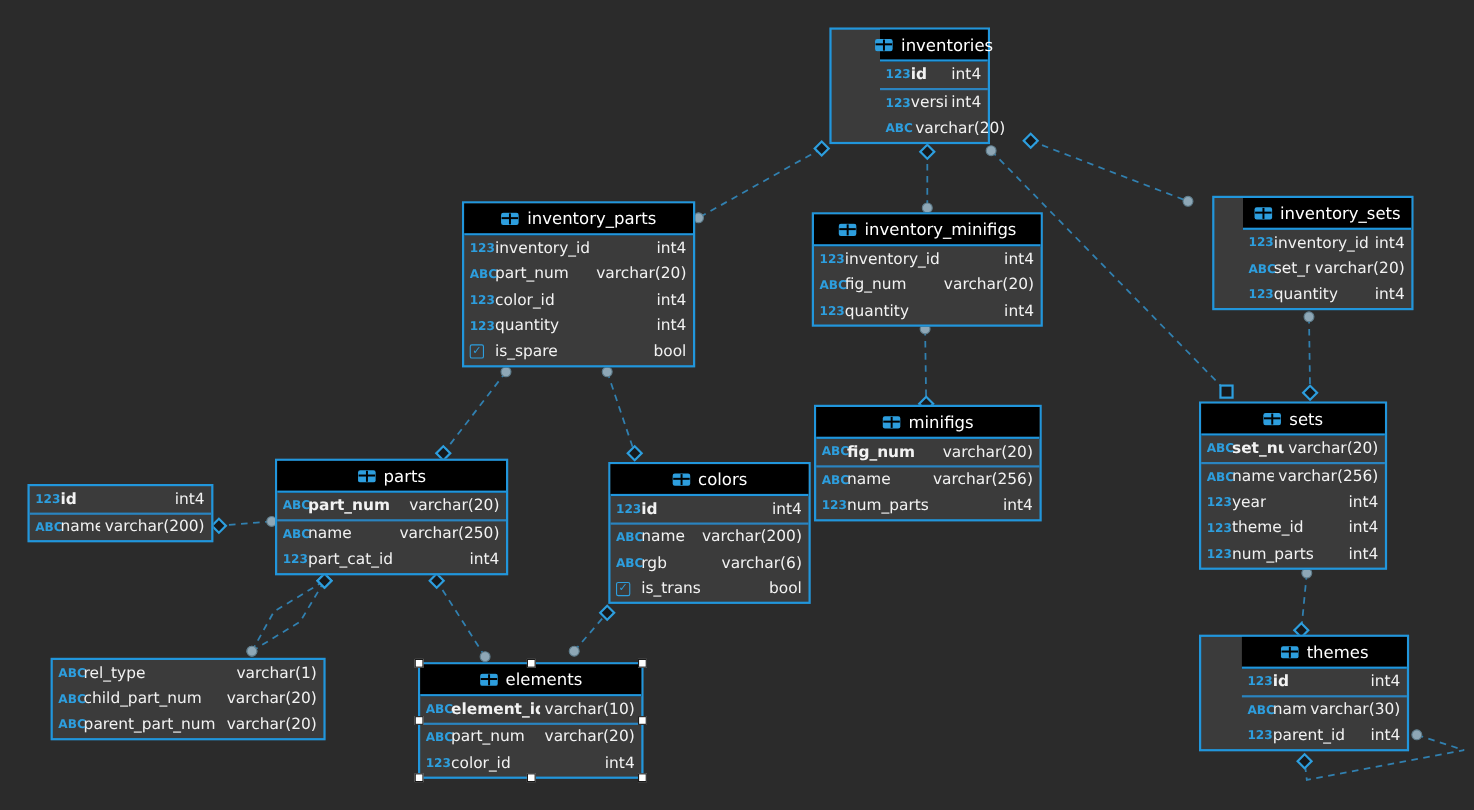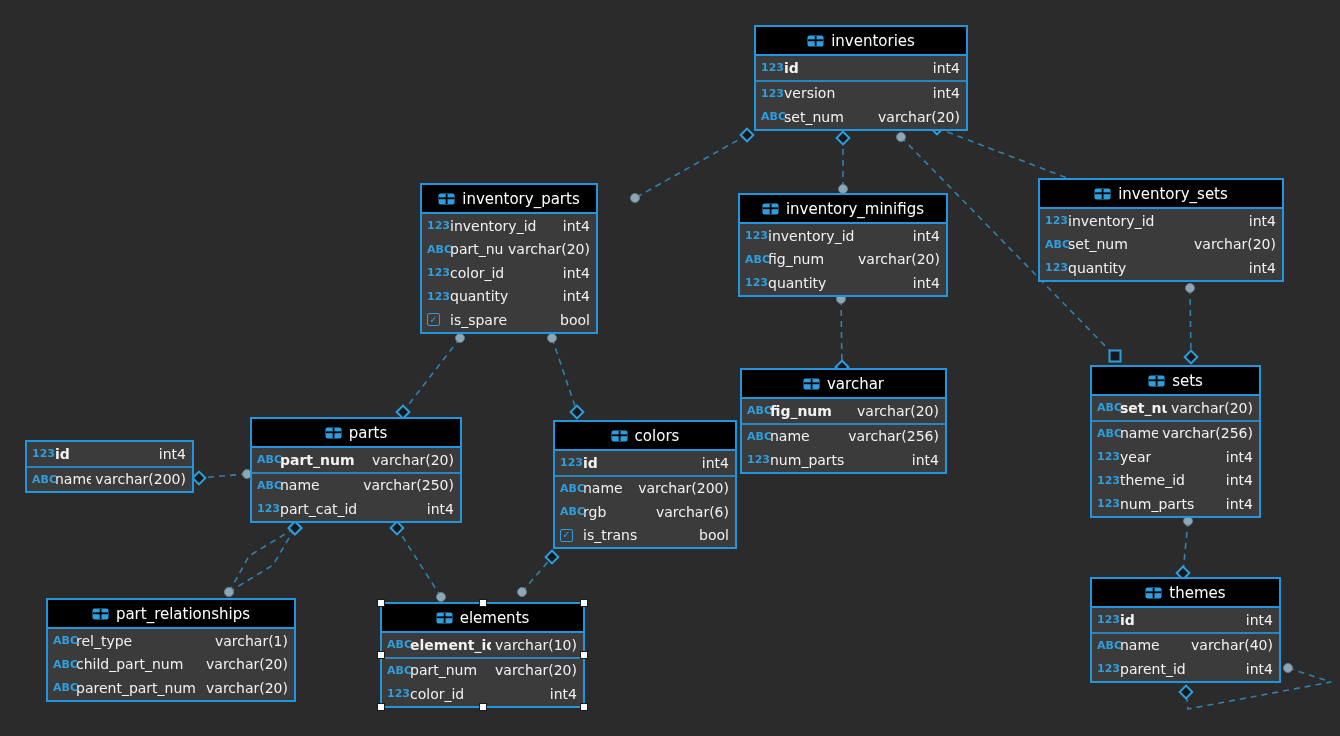--- a/index.html
+++ b/index.html
@@ -101,21 +101,21 @@
       <circle cx="441" cy="597" r="4.5" fill="#8ea7b6" stroke="#5f7d8c" stroke-width="1"></circle>
       <rect x="392.5" y="523.5" width="9" height="9" fill="#16191c" stroke="#2d9ede" stroke-width="2" transform="rotate(45 397 528)"></rect>
       <polyline points="522,592 552,557" fill="none" stroke="#3180b0" stroke-width="1.6" stroke-dasharray="6 5"></polyline>
       <circle cx="522" cy="592" r="4.5" fill="#8ea7b6" stroke="#5f7d8c" stroke-width="1"></circle>
       <rect x="547.5" y="552.5" width="9" height="9" fill="#16191c" stroke="#2d9ede" stroke-width="2" transform="rotate(45 552 557)"></rect>
       <polyline points="1288,668 1331,682 1188,709 1186,692" fill="none" stroke="#3180b0" stroke-width="1.6" stroke-dasharray="6 5"></polyline>
       <circle cx="1288" cy="668" r="4.5" fill="#8ea7b6" stroke="#5f7d8c" stroke-width="1"></circle>
       <rect x="1181.5" y="687.5" width="9" height="9" fill="#16191c" stroke="#2d9ede" stroke-width="2" transform="rotate(45 1186 692)"></rect>
     </svg>
   <div id="nodes">
-      <div class="table-node" style="left: 754px; top: 25px; width: 214px;">
+      <div class="table-node" style="left: 754px; top: 25px; width: 146px; padding-left: 44px;">
     <div class="t-header">
       <span class="t-icon">
         <svg width="17" height="12" viewBox="0 0 17 12">
           <rect x="0.5" y="0.5" width="16" height="11" rx="2" fill="currentColor"></rect>
           <rect x="1" y="4.4" width="15" height="1.8" fill="#000"></rect>
           <rect x="7.7" y="1" width="1.8" height="10" fill="#000"></rect>
         </svg>
       </span>
       <span class="t-title">inventories</span>
     </div>
@@ -131,21 +131,21 @@
             <span class="c-name">version</span>
             <span class="c-type">int4</span>
           </div>
           <div class="col-row">
             <span class="ic text">ABC</span>
             <span class="c-name">set_num</span>
             <span class="c-type">varchar(20)</span>
           </div>
         </div>
   </div>
-      <div class="table-node" style="left: 420px; top: 183px; width: 178px;">
+      <div class="table-node" style="left: 420px; top: 183px; width: 212px;">
     <div class="t-header">
       <span class="t-icon">
         <svg width="17" height="12" viewBox="0 0 17 12">
           <rect x="0.5" y="0.5" width="16" height="11" rx="2" fill="currentColor"></rect>
           <rect x="1" y="4.4" width="15" height="1.8" fill="#000"></rect>
           <rect x="7.7" y="1" width="1.8" height="10" fill="#000"></rect>
         </svg>
       </span>
       <span class="t-title">inventory_parts</span>
     </div>
@@ -199,21 +199,21 @@
             <span class="c-name">fig_num</span>
             <span class="c-type">varchar(20)</span>
           </div>
           <div class="col-row">
             <span class="ic number">123</span>
             <span class="c-name">quantity</span>
             <span class="c-type">int4</span>
           </div>
         </div>
   </div>
-      <div class="table-node" style="left: 1038px; top: 178px; width: 246px;">
+      <div class="table-node" style="left: 1102px; top: 178px; width: 183px; padding-left: 26px;">
     <div class="t-header">
       <span class="t-icon">
         <svg width="17" height="12" viewBox="0 0 17 12">
           <rect x="0.5" y="0.5" width="16" height="11" rx="2" fill="currentColor"></rect>
           <rect x="1" y="4.4" width="15" height="1.8" fill="#000"></rect>
           <rect x="7.7" y="1" width="1.8" height="10" fill="#000"></rect>
         </svg>
       </span>
       <span class="t-title">inventory_sets</span>
     </div>
@@ -237,21 +237,21 @@
   </div>
       <div class="table-node" style="left: 740px; top: 368px; width: 207px;">
     <div class="t-header">
       <span class="t-icon">
         <svg width="17" height="12" viewBox="0 0 17 12">
           <rect x="0.5" y="0.5" width="16" height="11" rx="2" fill="currentColor"></rect>
           <rect x="1" y="4.4" width="15" height="1.8" fill="#000"></rect>
           <rect x="7.7" y="1" width="1.8" height="10" fill="#000"></rect>
         </svg>
       </span>
-      <span class="t-title">varchar</span>
+      <span class="t-title">minifigs</span>
     </div>
     <div class="t-cols">
           <div class="col-row pk">
             <span class="ic text">ABC</span>
             <span class="c-name">fig_num</span>
             <span class="c-type">varchar(20)</span>
           </div>
           <div class="pk-sep"></div>
           <div class="col-row">
             <span class="ic text">ABC</span>
@@ -379,30 +379,20 @@
           </div>
           <div class="pk-sep"></div>
           <div class="col-row">
             <span class="ic text">ABC</span>
             <span class="c-name">name</span>
             <span class="c-type">varchar(200)</span>
           </div>
         </div>
   </div>
       <div class="table-node" style="left: 46px; top: 598px; width: 250px;">
-    <div class="t-header">
-      <span class="t-icon">
-        <svg width="17" height="12" viewBox="0 0 17 12">
-          <rect x="0.5" y="0.5" width="16" height="11" rx="2" fill="currentColor"></rect>
-          <rect x="1" y="4.4" width="15" height="1.8" fill="#000"></rect>
-          <rect x="7.7" y="1" width="1.8" height="10" fill="#000"></rect>
-        </svg>
-      </span>
-      <span class="t-title">part_relationships</span>
-    </div>
     <div class="t-cols">
           <div class="col-row">
             <span class="ic text">ABC</span>
             <span class="c-name">rel_type</span>
             <span class="c-type">varchar(1)</span>
           </div>
           <div class="col-row">
             <span class="ic text">ABC</span>
             <span class="c-name">child_part_num</span>
             <span class="c-type">varchar(20)</span>
@@ -445,42 +435,42 @@
         </div>
   <span class="handle h-tl"></span>
         <span class="handle h-tc"></span>
         <span class="handle h-tr"></span>
         <span class="handle h-ml"></span>
         <span class="handle h-mr"></span>
         <span class="handle h-bl"></span>
         <span class="handle h-bc"></span>
         <span class="handle h-br"></span>
       </div>
-      <div class="table-node" style="left: 1090px; top: 577px; width: 191px;">
+      <div class="table-node" style="left: 1090px; top: 577px; width: 191px; padding-left: 37px;">
     <div class="t-header">
       <span class="t-icon">
         <svg width="17" height="12" viewBox="0 0 17 12">
           <rect x="0.5" y="0.5" width="16" height="11" rx="2" fill="currentColor"></rect>
           <rect x="1" y="4.4" width="15" height="1.8" fill="#000"></rect>
           <rect x="7.7" y="1" width="1.8" height="10" fill="#000"></rect>
         </svg>
       </span>
       <span class="t-title">themes</span>
     </div>
     <div class="t-cols">
           <div class="col-row pk">
             <span class="ic number">123</span>
             <span class="c-name">id</span>
             <span class="c-type">int4</span>
           </div>
           <div class="pk-sep"></div>
           <div class="col-row">
             <span class="ic text">ABC</span>
             <span class="c-name">name</span>
-            <span class="c-type">varchar(40)</span>
+            <span class="c-type">varchar(30)</span>
           </div>
           <div class="col-row">
             <span class="ic number">123</span>
             <span class="c-name">parent_id</span>
             <span class="c-type">int4</span>
           </div>
         </div>
   </div>
     </div>
 </div>

